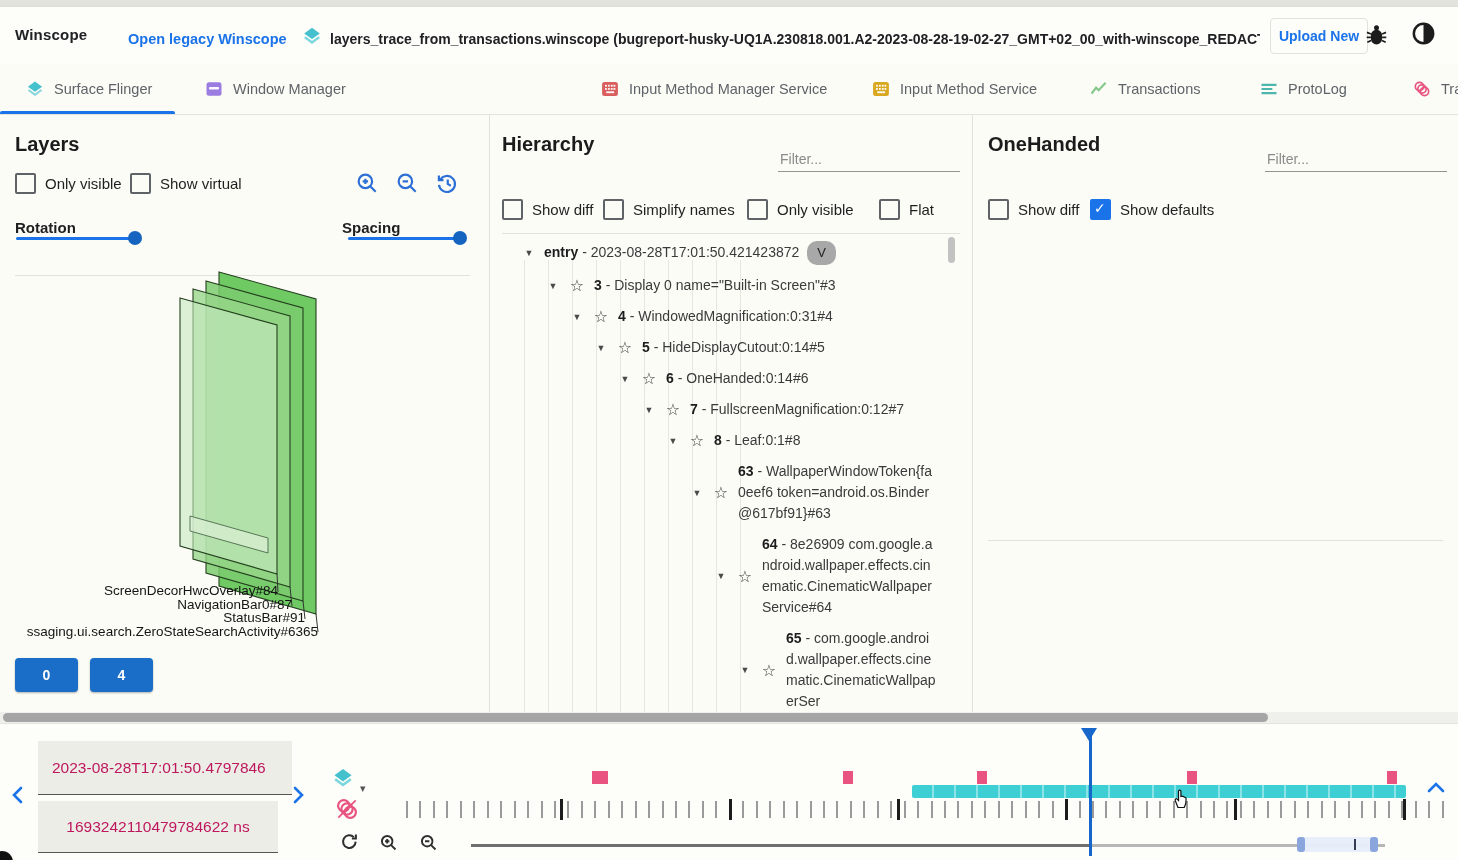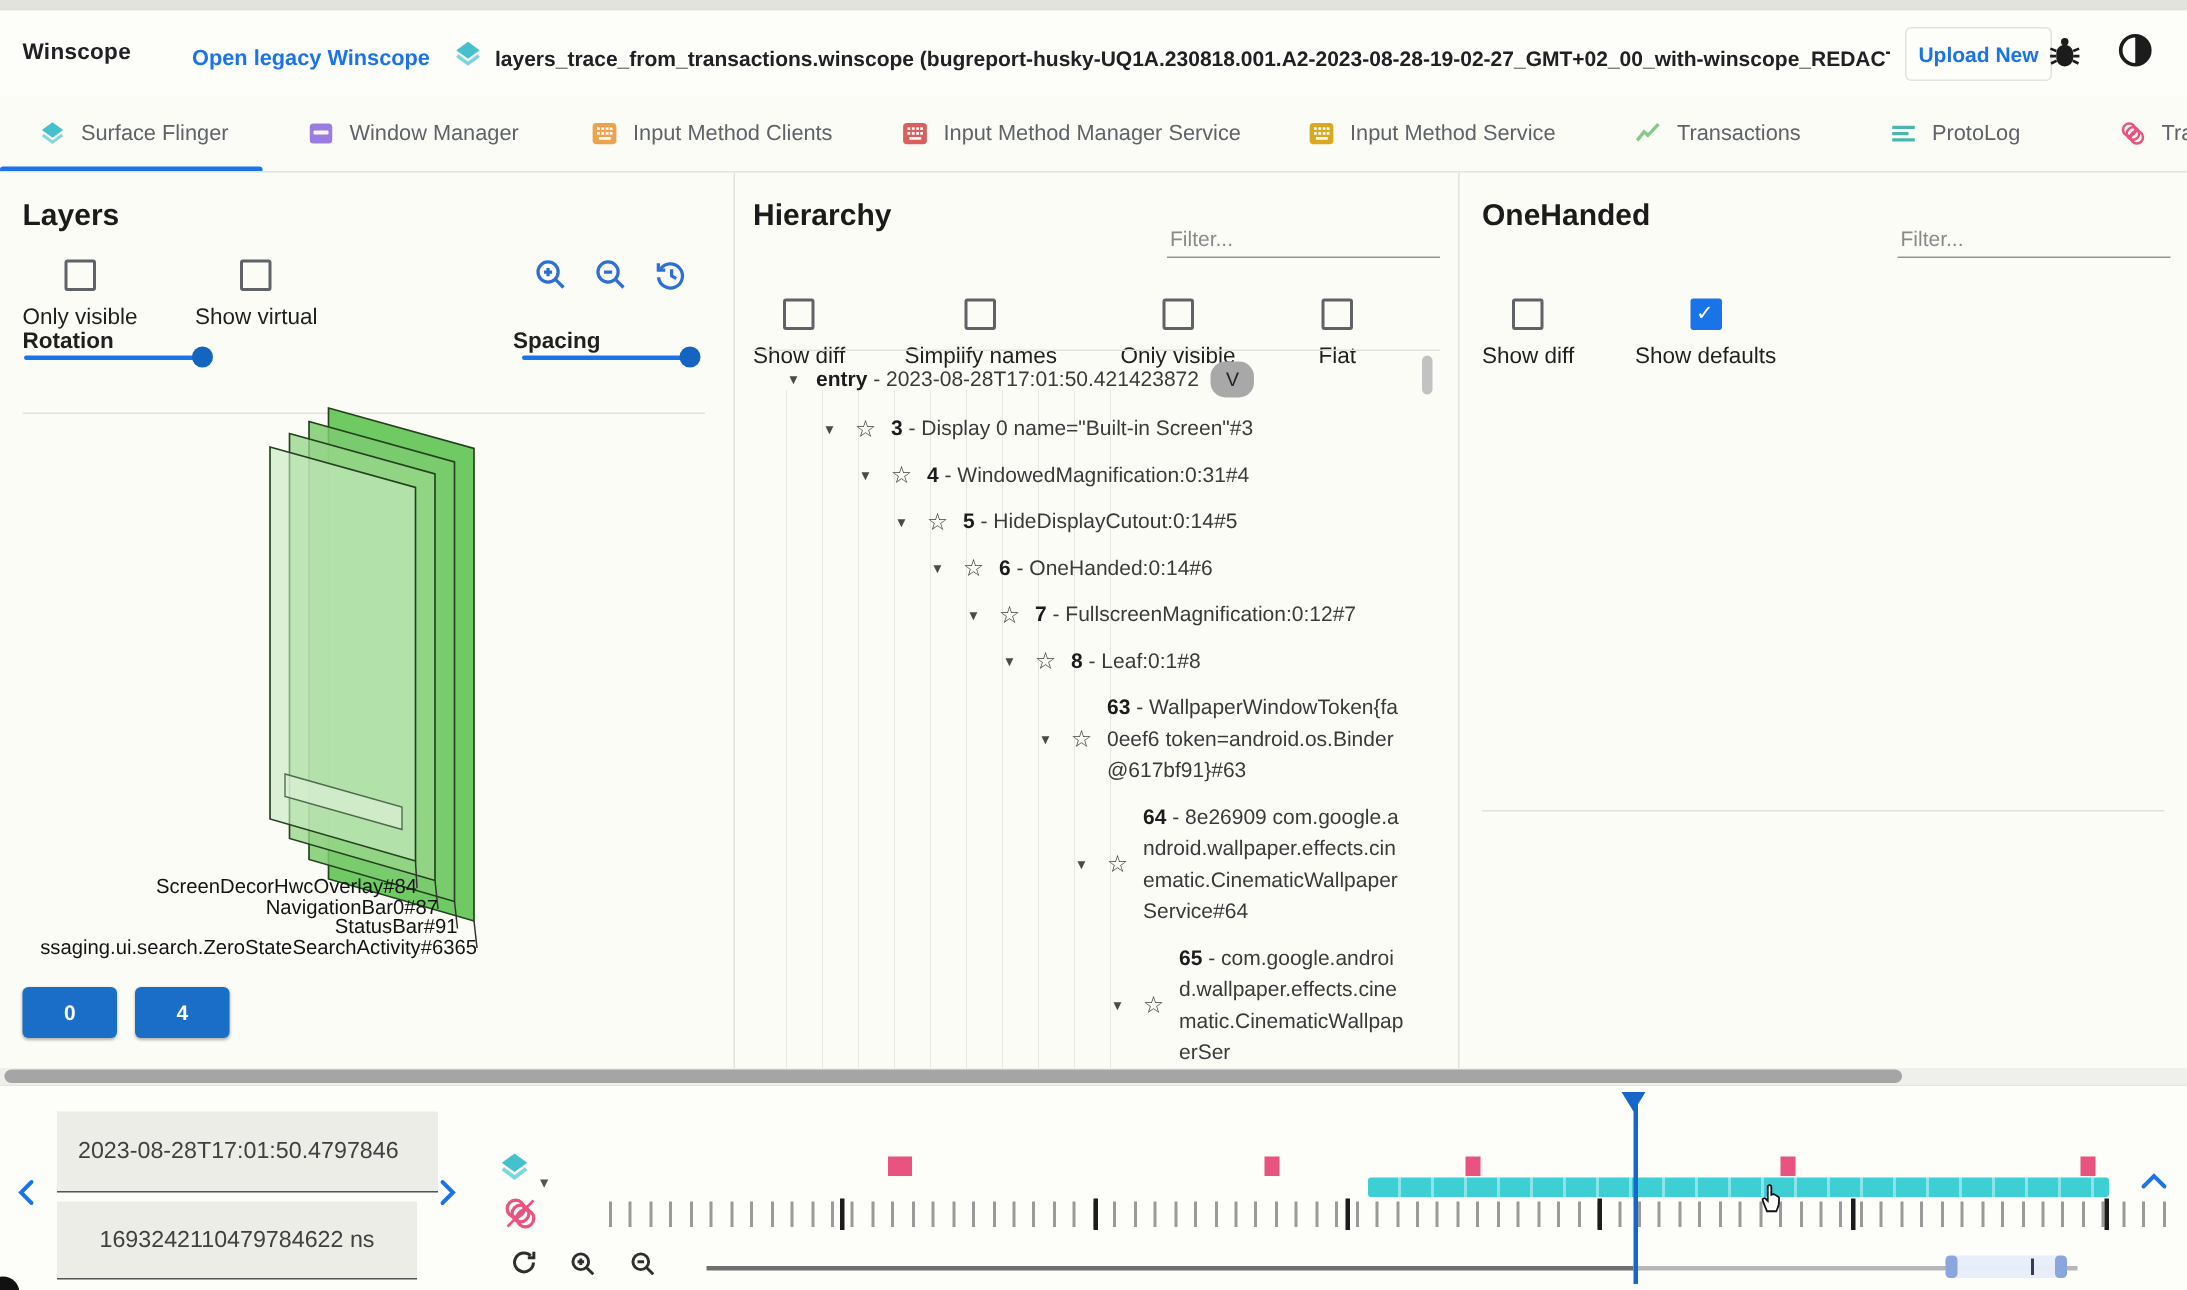--- a/index.html
+++ b/index.html
@@ -17,21 +17,21 @@
       background:#fdfdf9;color:#1a73e8;font-weight:700;font-size:14px;display:flex;align-items:center;justify-content:center;cursor:pointer;}
   #bug-icon{left:1364px;top:15px;cursor:pointer;}
   #contrast-icon{left:1410px;top:13px;cursor:pointer;}
   
   #tabbar{left:0;top:64px;width:1458px;height:50px;background:#fcfcf7;border-bottom:1px solid #e4e4df;}
   .tab{position:absolute;top:0;height:50px;display:flex;align-items:center;gap:9px;cursor:pointer;}
   .tab-label{font-size:14.5px;color:#5f6368;font-weight:500;white-space:nowrap;}
   #ink-bar{left:0;top:111px;width:175px;height:3px;background:#1a73e8;border-radius:2px 2px 0 0;}
   
   .panel-title{font-size:20px;font-weight:600;color:#1b1b1b;}
-  .cb-row{position:absolute;display:flex;align-items:center;gap:9px;cursor:pointer;flex-direction:column;}
+  .cb-row{position:absolute;display:flex;align-items:center;gap:9px;cursor:pointer;}
   .cb{width:17px;height:17px;border:2px solid #5f6368;border-radius:2px;background:transparent;flex:none;position:relative;}
   .cb.checked{border-color:#1a73e8;background:#1a73e8;}
   .cb.checked::after{content:"\2713";position:absolute;left:2px;top:-1px;color:#fff;font-size:14px;font-weight:700;}
   .cb-label{font-size:15px;color:#1f1f1f;}
   .filter{position:absolute;width:178px;border:none;border-bottom:1px solid #949494;background:transparent;
           font-size:14px;padding:4px 2px;color:#333;outline:none;font-family:inherit;}
   .filter::placeholder{color:#8a8a8a;}
   .hdivider{position:absolute;height:1px;background:#e2e2dd;}
   .vdivider{position:absolute;width:1px;background:#e2e2dd;}
   
@@ -51,21 +51,21 @@
   .node-text{margin-left:4px;font-size:14px;line-height:21px;color:#3a3a3a;word-break:break-all;}
   .node-id{font-weight:700;color:#1c1c1c;}
   .chip{display:inline-block;margin-left:8px;padding:1px 10px 2px;background:#a8a8a8;border-radius:10px;
         font-size:13px;font-weight:500;color:#222;}
   .scroll-thumb-v{position:absolute;width:7px;border-radius:4px;background:#c2c2c2;}
   
   #hscroll{left:0;top:712px;width:1458px;height:11px;background:#efefec;}
   #hscroll-thumb{left:3px;top:1px;width:1265px;height:9px;border-radius:5px;background:#a5a5a5;cursor:grab;}
   #timebar{left:0;top:723px;width:1458px;height:137px;background:#fdfdf9;border-top:1px solid #e4e4df;}
   .timebox{position:absolute;left:38px;width:240px;background:#ededE8;background:#ededE8;border-bottom:1px solid #555;
-      display:flex;align-items:center;overflow:hidden;white-space:nowrap;font-size:15.5px;color:#404040;}
+      display:flex;align-items:center;overflow:hidden;white-space:nowrap;font-size:15.5px;color:#be185d;}
   .tick{position:absolute;top:77px;width:2px;height:17px;background:#9a9a9a;}
   .tick.bold{top:75px;width:3px;height:21px;background:#1c1c1c;}
   .marker{position:absolute;top:47px;height:13px;background:#e8537f;}
   #sf-band{position:absolute;top:61px;height:13px;border-radius:2px;
       background:repeating-linear-gradient(90deg,#3ecfd4 0 20px,#8ce4e8 20px 22px);}
   #cursor-line{position:absolute;top:4px;width:2.5px;height:128px;background:#1667c9;z-index:5;}
   #cursor-head{position:absolute;top:4px;width:0;height:0;border-left:8px solid transparent;
       border-right:8px solid transparent;border-top:13px solid #1667c9;z-index:5;}
   .mini-line{position:absolute;top:120px;height:3px;}
   #mini-sel{position:absolute;top:113px;height:15px;background:#e7eefb;border-radius:3px;opacity:.95;}
@@ -115,37 +115,20 @@
             <path d="M4.2 13.2 12 19 19.8 13.2" fill="none" stroke="#45c1ce" stroke-width="2.4" opacity=".65"></path>
           </svg></span>
         <span class="tab-label">Surface Flinger</span>
       </div>
       <div class="tab" style="left: 204px;">
         <span style="line-height: 0;"><svg width="20" height="20" viewBox="0 0 24 24">
             <rect x="3" y="4" width="18" height="16" rx="3" fill="#9b7ce0"></rect>
             <rect x="6" y="9.5" width="12" height="3.2" rx="1" fill="#fff" opacity=".95"></rect>
           </svg></span>
         <span class="tab-label">Window Manager</span>
-      </div>
-      <div class="tab" style="left: 393px;">
-        <span style="line-height: 0;"><svg width="20" height="20" viewBox="0 0 24 24">
-            <rect x="2.5" y="3.5" width="19" height="17" rx="3" fill="#eda24f"></rect>
-            <g fill="#fff" opacity=".95">
-              <rect x="6" y="7" width="2.2" height="2.2"></rect>
-              <rect x="9.5" y="7" width="2.2" height="2.2"></rect>
-              <rect x="13" y="7" width="2.2" height="2.2"></rect>
-              <rect x="16.2" y="7" width="2.2" height="2.2"></rect>
-              <rect x="6" y="10.8" width="2.2" height="2.2"></rect>
-              <rect x="9.5" y="10.8" width="2.2" height="2.2"></rect>
-              <rect x="13" y="10.8" width="2.2" height="2.2"></rect>
-              <rect x="16.2" y="10.8" width="2.2" height="2.2"></rect>
-              <rect x="7.5" y="14.8" width="9.5" height="2.2"></rect>
-            </g>
-          </svg></span>
-        <span class="tab-label">Input Method Clients</span>
       </div>
       <div class="tab" style="left: 600px;">
         <span style="line-height: 0;"><svg width="20" height="20" viewBox="0 0 24 24">
             <rect x="2.5" y="3.5" width="19" height="17" rx="3" fill="#d95f5f"></rect>
             <g fill="#fff" opacity=".95">
               <rect x="6" y="7" width="2.2" height="2.2"></rect>
               <rect x="9.5" y="7" width="2.2" height="2.2"></rect>
               <rect x="13" y="7" width="2.2" height="2.2"></rect>
               <rect x="16.2" y="7" width="2.2" height="2.2"></rect>
               <rect x="6" y="10.8" width="2.2" height="2.2"></rect>

